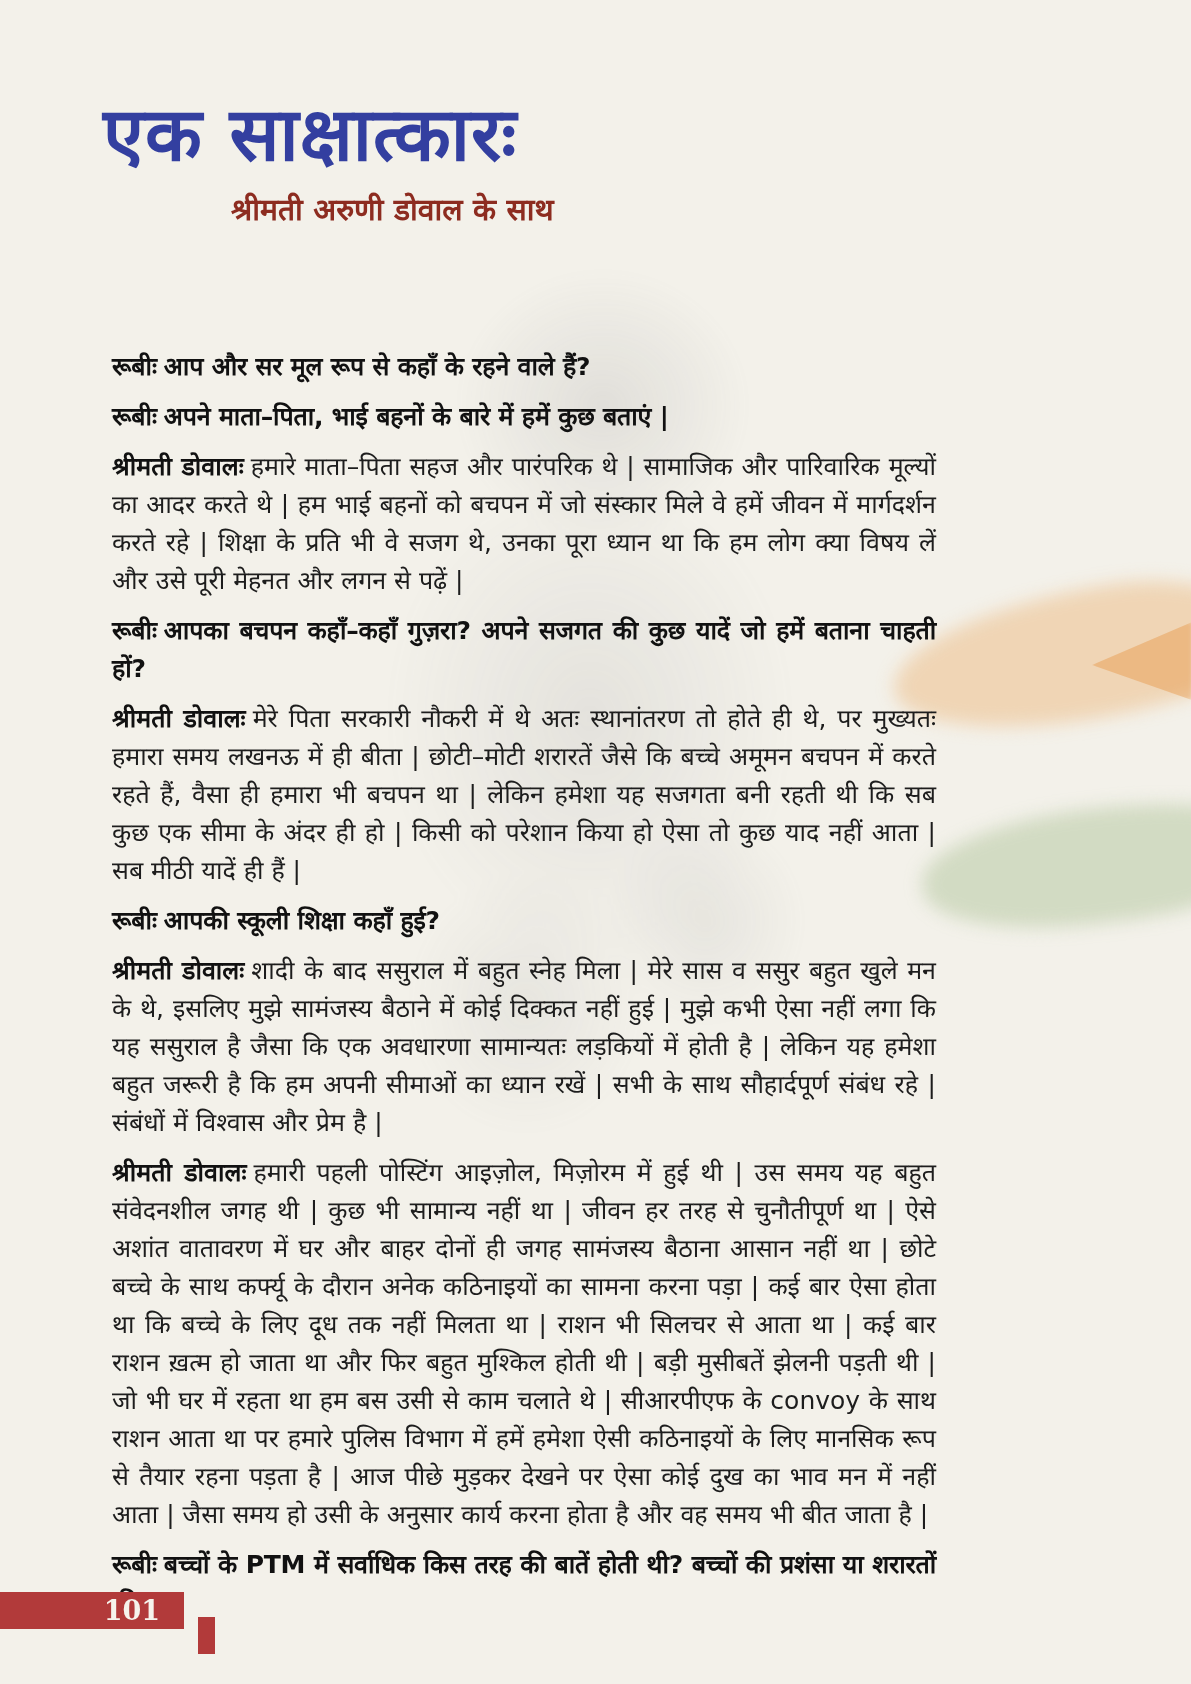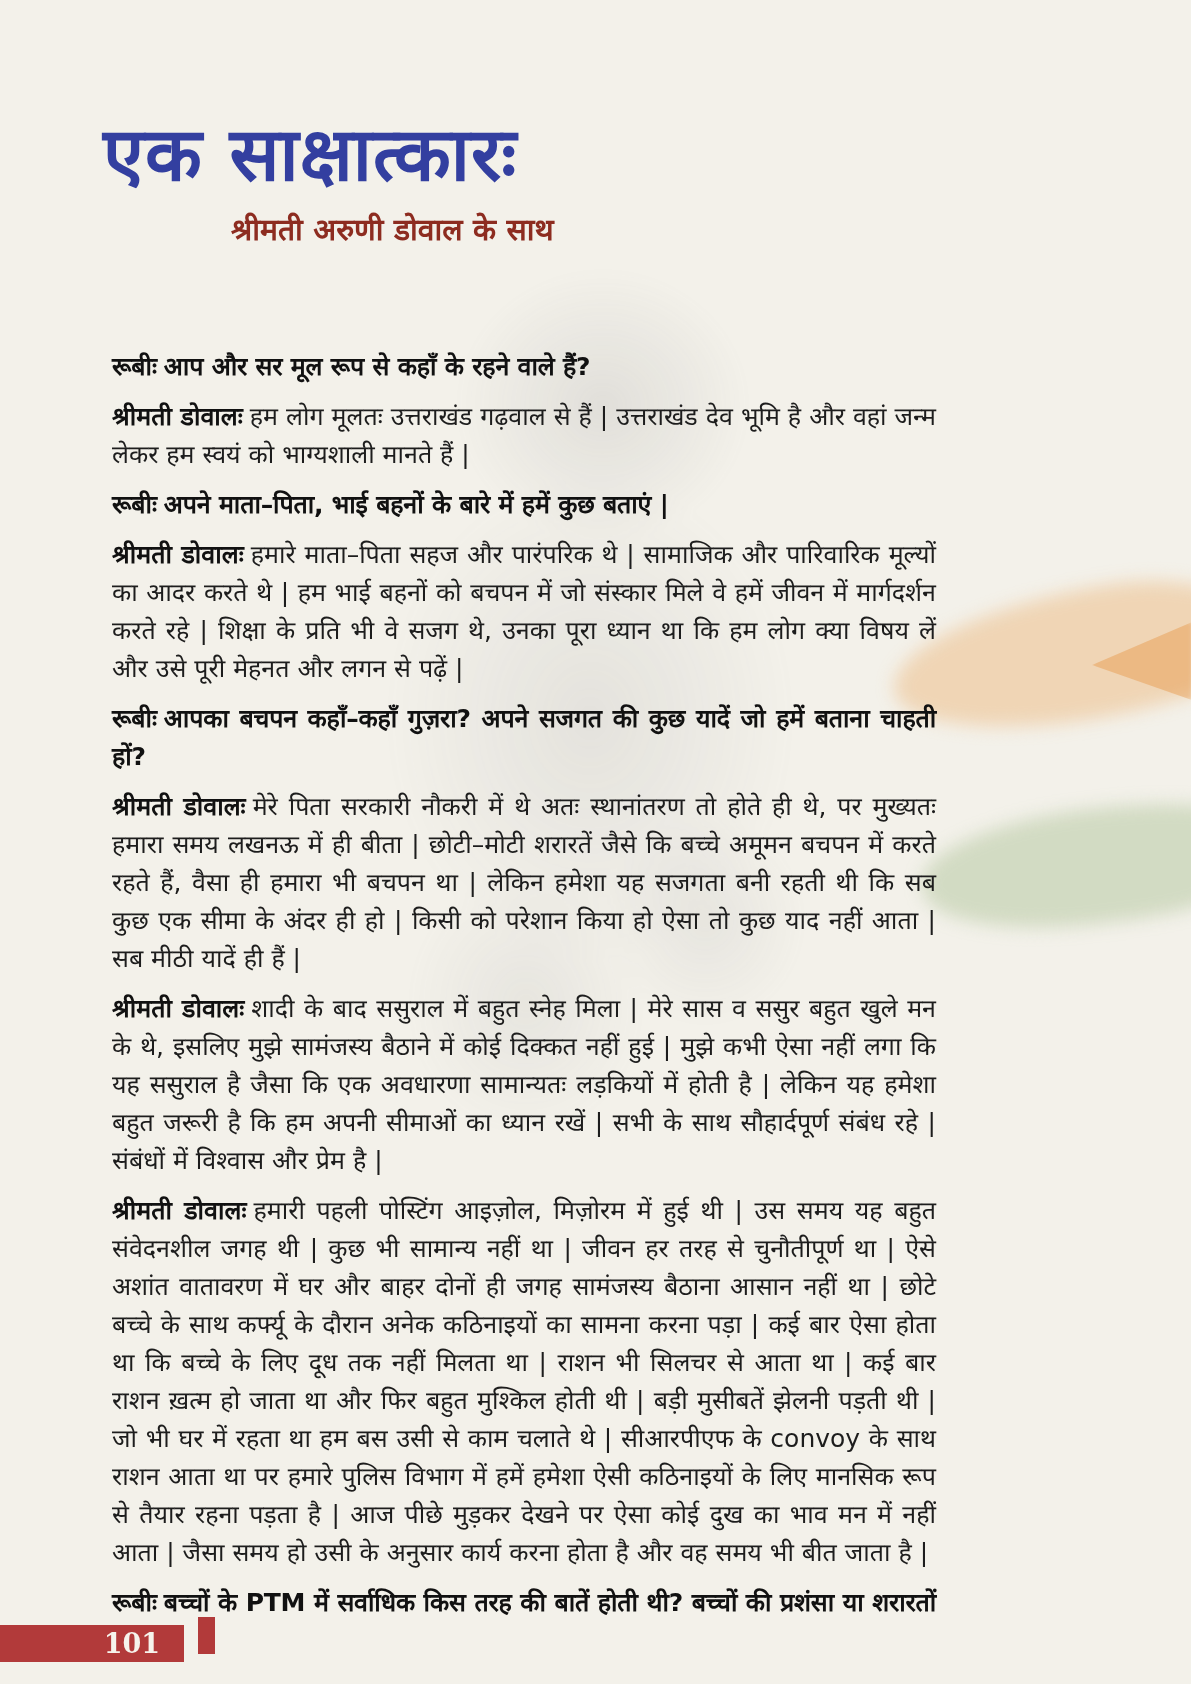--- a/index.html
+++ b/index.html
@@ -36,41 +36,41 @@
   }
   .flag-green {
     position:absolute; right:-90px; top:808px; width:360px; height:115px; z-index:1;
     background: rgba(125,160,95,0.28);
     transform: rotate(-7deg);
     border-radius: 50% 55% 45% 50% / 50% 45% 55% 50%;
     filter: blur(9px); pointer-events:none;
   }
 
   
-  .header { position:absolute; left:103px; top:116px; z-index:2; }
+  .header { position:absolute; left:103px; top:96px; z-index:2; }
   .title {
     margin:0; font-size:74px; font-weight:bold; line-height:1.05;
     color:#333fa0; letter-spacing:1px;
   }
   .subtitle {
     margin:14px 0 8px 128px; font-size:30px; font-weight:bold; color:#8d2c20;
   }
 
   
   .content {
     position:absolute; left:100px; top:336px; width:848px; z-index:2;
     color:#1d1d1d; font-size:25px; line-height:38px; text-align:justify;
   }
   .content p { margin:12px; }
   .q { font-weight:bold; color:#111; letter-spacing:-0.2px; }
   .speaker { font-weight:bold; color:#111; padding-right:7px; }
 
   
   .footer-bar {
-    position:absolute; left:0; top:1625px; width:184px; height:37px; z-index:3;
+    position:absolute; left:0; top:1592px; width:184px; height:37px; z-index:3;
     background:#b23a3a; color:#f6f3ec;
     font-family:"DejaVu Serif", serif; font-size:27px; font-weight:bold;
     text-align:right; line-height:37px; padding-right:24px; box-sizing:border-box;
   }
   .footer-square {
     position:absolute; left:198px; top:1617px; width:17px; height:37px; z-index:3;
     background:#b23a3a;
   }
 </style>
 </head>
@@ -83,34 +83,34 @@
 
 <div class="header">
   <h1 class="title">एक साक्षात्कारः</h1>
   <div class="subtitle">श्रीमती अरुणी डोवाल के साथ</div>
 </div>
 
 <div class="content">
 
   <div>
     <p class="q"><span class="speaker">रूबीः</span><span>आप और सर मूल रूप से कहाँ के रहने वाले हैं?</span></p>
-    <p><span class="speaker">श्रीमती डोवालः</span><span>हम लोग मूलतः उत्तराखंड गढ़वाल से हैं | उत्तराखंड देव भूमि है और वहां जन्म लेकर हम स्वयं को भाग्यशाली मानते हैं |</span></p>
   </div>
 
   <div>
     <p class="q"><span class="speaker">रूबीः</span><span>अपने माता–पिता, भाई बहनों के बारे में हमें कुछ बताएं |</span></p>
     <p><span class="speaker">श्रीमती डोवालः</span><span>हमारे माता–पिता सहज और पारंपरिक थे | सामाजिक और पारिवारिक मूल्यों का आदर करते थे | हम भाई बहनों को बचपन में जो संस्कार मिले वे हमें जीवन में मार्गदर्शन करते रहे | शिक्षा के प्रति भी वे सजग थे, उनका पूरा ध्यान था कि हम लोग क्या विषय लें और उसे पूरी मेहनत और लगन से पढ़ें |</span></p>
   </div>
 
   <div>
     <p class="q"><span class="speaker">रूबीः</span><span>आपका बचपन कहाँ–कहाँ गुज़रा? अपने सजगत की कुछ यादें जो हमें बताना चाहती हों?</span></p>
     <p><span class="speaker">श्रीमती डोवालः</span><span>मेरे पिता सरकारी नौकरी में थे अतः स्थानांतरण तो होते ही थे, पर मुख्यतः हमारा समय लखनऊ में ही बीता | छोटी–मोटी शरारतें जैसे कि बच्चे अमूमन बचपन में करते रहते हैं, वैसा ही हमारा भी बचपन था | लेकिन हमेशा यह सजगता बनी रहती थी कि सब कुछ एक सीमा के अंदर ही हो | किसी को परेशान किया हो ऐसा तो कुछ याद नहीं आता | सब मीठी यादें ही हैं |</span></p>
   </div>
 
   <div>
+    <p class="q"><span class="speaker">रूबीः</span><span>आपकी स्कूली शिक्षा कहाँ हुई?</span></p>
   </div>
 
   <div>
     <p><span class="speaker">श्रीमती डोवालः</span><span>शादी के बाद ससुराल में बहुत स्नेह मिला | मेरे सास व ससुर बहुत खुले मन के थे, इसलिए मुझे सामंजस्य बैठाने में कोई दिक्कत नहीं हुई | मुझे कभी ऐसा नहीं लगा कि यह ससुराल है जैसा कि एक अवधारणा सामान्यतः लड़कियों में होती है | लेकिन यह हमेशा बहुत जरूरी है कि हम अपनी सीमाओं का ध्यान रखें | सभी के साथ सौहार्दपूर्ण संबंध रहे | संबंधों में विश्वास और प्रेम है |</span></p>
   </div>
 
   <div>
     <p><span class="speaker">श्रीमती डोवालः</span><span>हमारी पहली पोस्टिंग आइज़ोल, मिज़ोरम में हुई थी | उस समय यह बहुत संवेदनशील जगह थी | कुछ भी सामान्य नहीं था | जीवन हर तरह से चुनौतीपूर्ण था | ऐसे अशांत वातावरण में घर और बाहर दोनों ही जगह सामंजस्य बैठाना आसान नहीं था | छोटे बच्चे के साथ कर्फ्यू के दौरान अनेक कठिनाइयों का सामना करना पड़ा | कई बार ऐसा होता था कि बच्चे के लिए दूध तक नहीं मिलता था | राशन भी सिलचर से आता था | कई बार राशन ख़त्म हो जाता था और फिर बहुत मुश्किल होती थी | बड़ी मुसीबतें झेलनी पड़ती थी | जो भी घर में रहता था हम बस उसी से काम चलाते थे | सीआरपीएफ के convoy के साथ राशन आता था पर हमारे पुलिस विभाग में हमें हमेशा ऐसी कठिनाइयों के लिए मानसिक रूप से तैयार रहना पड़ता है | आज पीछे मुड़कर देखने पर ऐसा कोई दुख का भाव मन में नहीं आता | जैसा समय हो उसी के अनुसार कार्य करना होता है और वह समय भी बीत जाता है |</span></p>
   </div>
 

